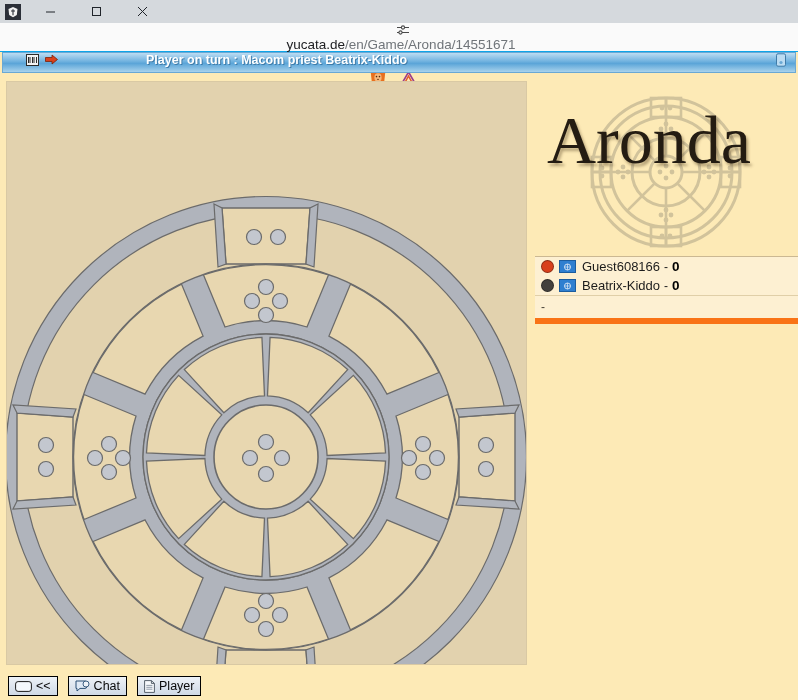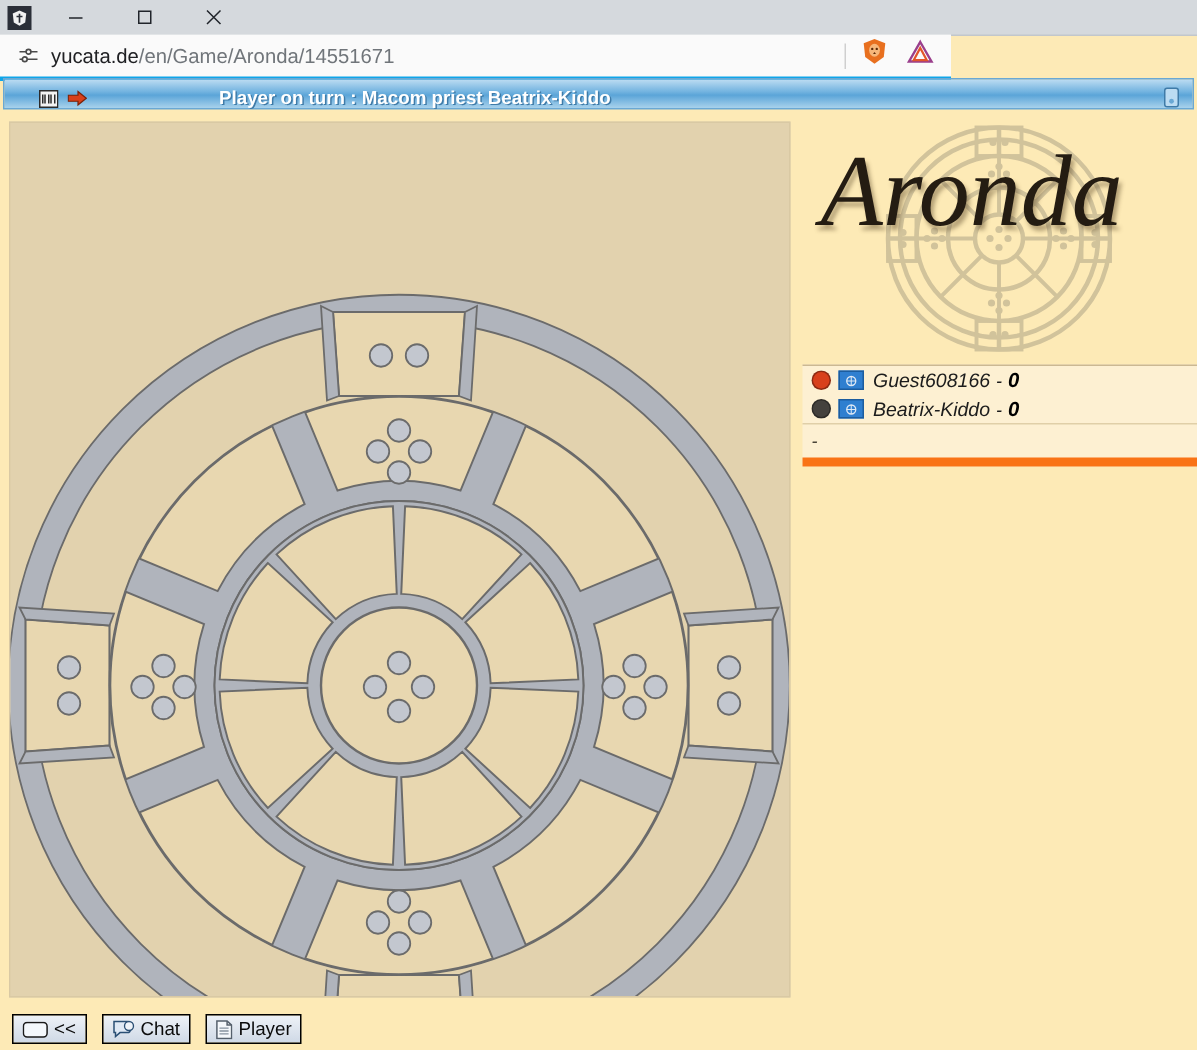--- a/index.html
+++ b/index.html
@@ -39,24 +39,25 @@
   .wc {
     width: 46px; height: 23px;
     display: flex; align-items: center; justify-content: center;
     font-size: 12px; color: #20242a;
   }
   .wc svg { display:block; }
 
   
   .urlbar {
     position: absolute; left: 0; top: 23px;
-    width: 634px; height: 28px;
+    width: 798px; height: 28px;
     background: #fafafa;
     display: flex; align-items: center;
-    border-bottom: 3px solid #0ea5e9;
+    border-bottom: 1px solid #0ea5e9;
+    flex-direction: column;
   }
   .url-lockicon {
     width: 22px; margin-left: 8px; flex: none;
     display: flex; align-items: center; justify-content: center;
   }
   .url-text {
     font-size: 13.5px; color: #202124;
     margin-left: 4px; white-space: nowrap;
     flex: 1;
   }
@@ -67,21 +68,21 @@
   }
   .url-icons { display: flex; align-items: center; gap: 12px; margin-right: 11px; flex: none; }
 
   
   .statusbar {
     position: absolute; left: 2px; top: 52px;
     width: 794px; height: 21px;
     background: linear-gradient(to bottom, #bcdcf2 0%, #74b4e0 42%, #5ba5d8 55%, #a8d2ec 100%);
     border: 1px solid #6aa8d4;
     box-sizing: border-box;
-    display: flex; align-items: flex-end;
+    display: flex; align-items: flex-start;
   }
   .sb-icons { display:flex; align-items:center; gap:5px; margin-left: 22px; flex:none; }
   .sb-ico {
     width: 14px; height: 13px;
     display:flex; align-items:center; justify-content:center;
   }
   .sb-text {
     flex: 1; text-align: left;
     margin-left: 88px;
     font-size: 12.5px; font-weight: bold; color: #ffffff;
@@ -95,22 +96,22 @@
     position: absolute; left: 6px; top: 81px;
     width: 521px; height: 584px;
     background: #e2d2ae;
     border: 1px solid #d9c9a4;
     box-sizing: border-box;
   }
   .boardpanel svg { display: block; }
 
   
   .rightpanel {
-    position: absolute; left: 533px; top: 77px;
-    width: 265px; height: 584px; font-style: italic;
+    position: absolute; left: 533px; top: 90px;
+    width: 265px; height: 584px;
   }
   .logo-wrap {
     position: relative;
     width: 265px; height: 162px;
   }
   .logo-board {
     position: absolute; left: 52px; top: 2px;
     opacity: 0.30;
   }
   .logo-text {

